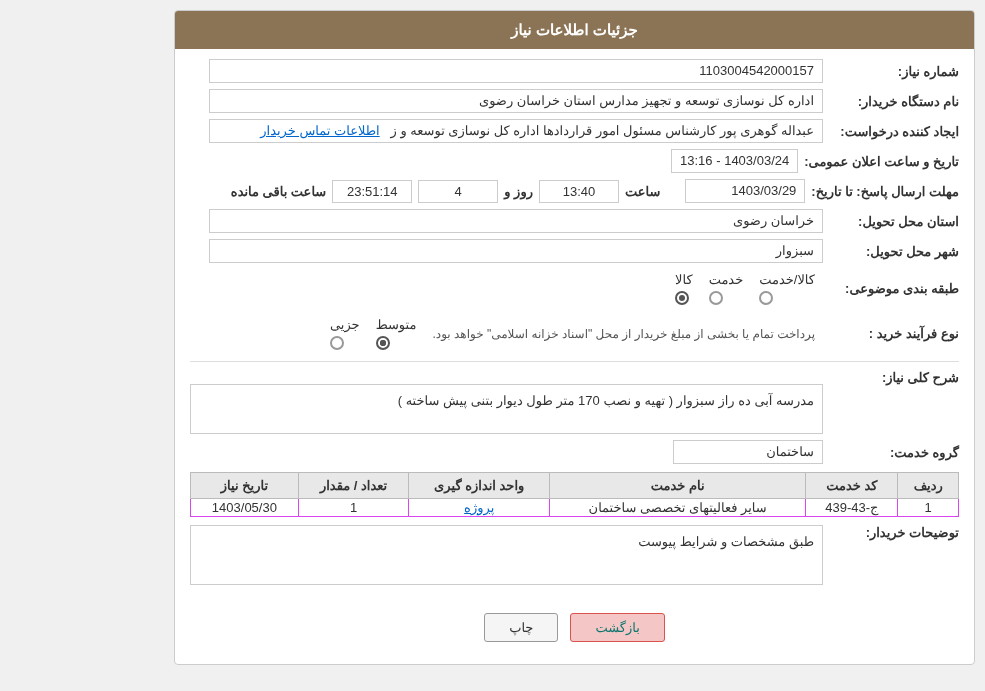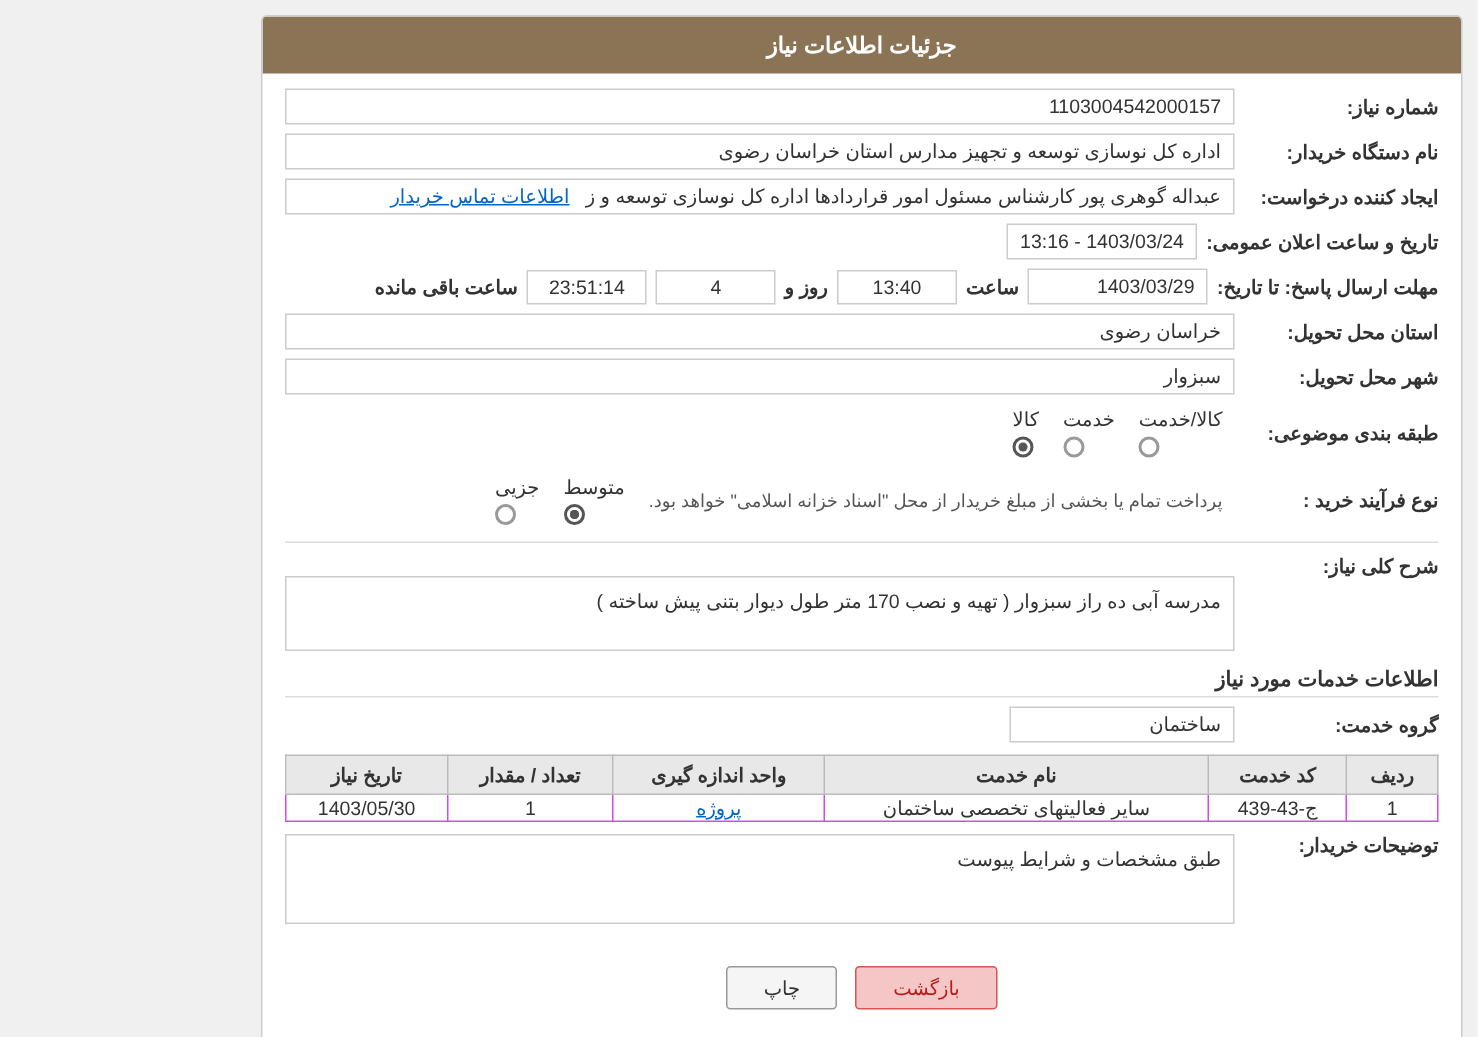--- a/index.html
+++ b/index.html
@@ -46,20 +46,21 @@
       text-align: right;
       white-space: nowrap;
     }
     .value-box {
       border: 1px solid #ccc;
       background: #fff;
       padding: 3px 8px;
       min-height: 24px;
       flex: 1;
       text-align: right;
+      margin-left: 19px;
     }
     .value-box.wide {
       min-width: 300px;
     }
     .value-box.narrow {
       min-width: 120px;
       flex: none;
     }
     .link-blue {
       color: #0066cc;
@@ -184,21 +185,21 @@
       cursor: pointer;
       font-size: 13px;
       font-family: Tahoma, Arial, sans-serif;
     }
     .btn-print {
       background: #f5f5f5;
       color: #333;
     }
     .btn-back {
       background: #f5c6c6;
-      color: #b91c1c;
+      color: #0f766e;
       border-color: #d9534f;
     }
     .divider {
       border: none;
       border-top: 1px solid #ddd;
       margin: 8px 0;
     }
     .note-text {
       color: #555;
       font-size: 12px;
@@ -294,21 +295,20 @@
         </div>
       </div>
 
       <hr class="divider">
 
       <div class="info-row" style="align-items:flex-start;">
         <span class="label-cell">شرح کلی نیاز:</span>
         <div class="description-box">مدرسه آبی ده راز سبزوار ( تهیه و نصب 170 متر طول دیوار بتنی پیش ساخته )</div>
       </div>
 
-      <div class="section-title">اطلاعات خدمات مورد نیاز</div>
 
       <div class="service-info-row">
         <span class="label-cell">گروه خدمت:</span>
         <div class="value-box" style="min-width:150px;flex:none;">ساختمان</div>
       </div>
 
       <table class="service-table">
         <thead>
           <tr>
             <th>ردیف</th>

